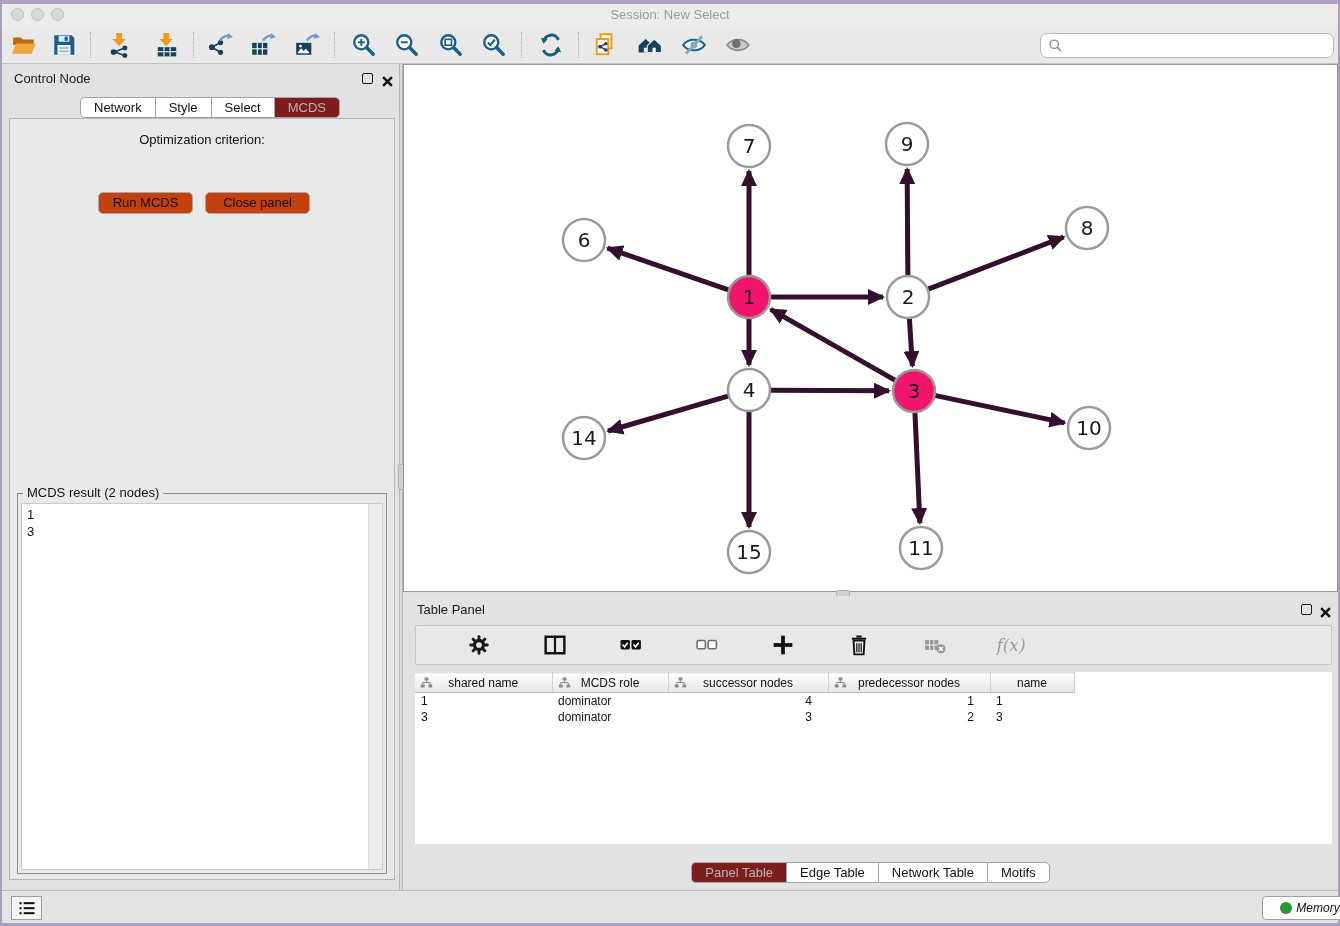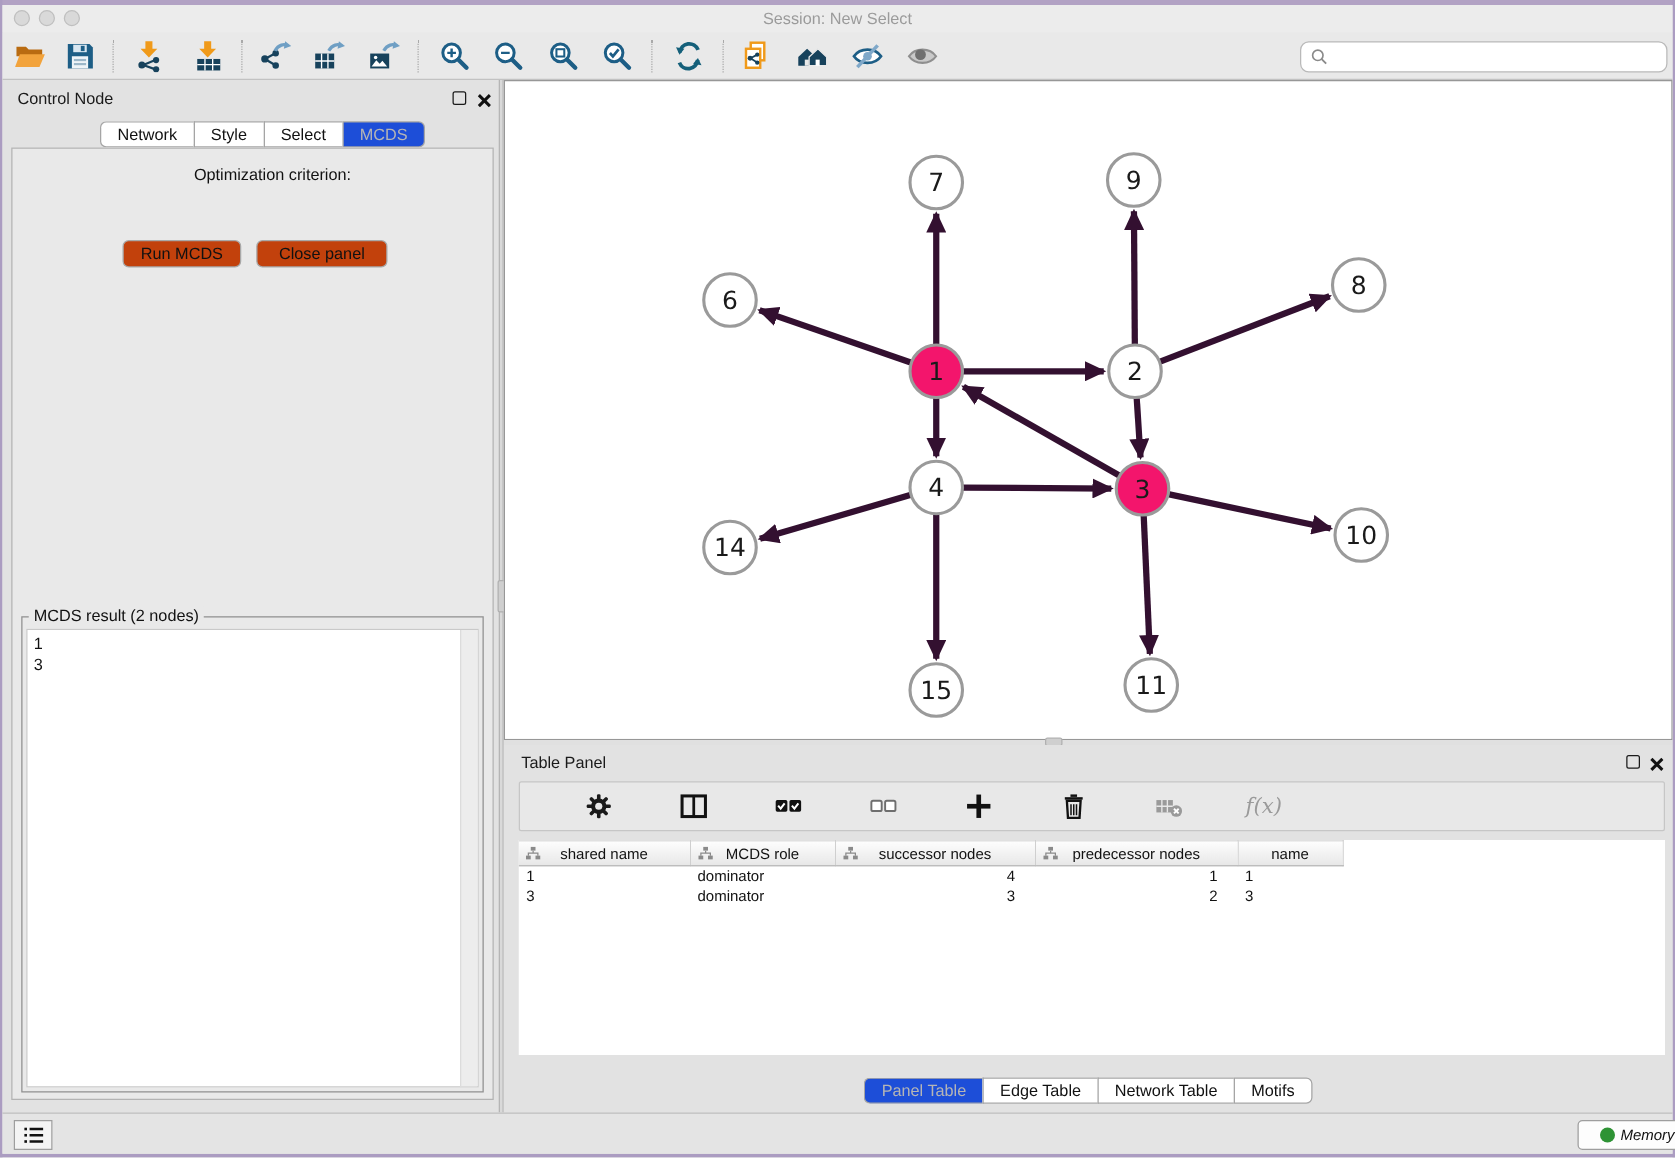--- a/index.html
+++ b/index.html
@@ -29,22 +29,22 @@
   
   .control-panel { left:2px; top:64px; width:400px; height:826px; background:#e2e2e2; }
   .cp-header { left:0; top:0; width:100%; height:28px; }
   .panel-title { font-size:13px; color:#1a1a1a; }
   .float-btn { width:11px; height:11px; border:1.6px solid #1a1a1a; border-radius:2px; }
   .close-btn svg { width:11px; height:11px; }
   .tabs-row { display:flex; }
   .tab { height:21px; line-height:19px; padding:0 13px; font-size:13px; background:#fff; border:1px solid #a5a5a5; border-right:none; color:#111; }
   .tab:first-child { border-top-left-radius:5px; border-bottom-left-radius:5px; }
   .tab:last-child { border-right:1px solid #a5a5a5; border-top-right-radius:5px; border-bottom-right-radius:5px; }
-  .tab.selected { background:#1d4ed8; color:#b5b5b5; }
-  .cp-content { left:7px; top:54px; width:386px; height:762px; background:#e9e9e9; border:1px solid #b3b3b3;padding-left:16px; }
+  .tab.selected { background:#7f1d1d; color:#b5b5b5; }
+  .cp-content { left:7px; top:54px; width:386px; height:762px; background:#e9e9e9; border:1px solid #b3b3b3; }
   .opt-label { top:13px; width:100%; text-align:center; font-size:13px; color:#111; }
   .dropdown { left:36px; top:40px; width:310px; height:22px; background:#fff; border:1px solid #a8a8a8; border-radius:4px; display:flex; align-items:center; padding:0 6px 0 10px; }
   .dropdown .dd-text { flex:1; font-size:13px; color:#111; }
   .btn { height:22px; background:#c2410c; border:1px solid #a8a8a8; border-radius:5px; font-size:13px; color:#111; text-align:center; line-height:20px; }
   .run-btn { left:88px; top:73px; width:95px; }
   .closep-btn { left:195px; top:73px; width:105px; }
   .fieldset { left:7px; top:374px; width:370px; height:381px; border:1px solid #8f8f8f; }
   .fieldset .legend { position:absolute; top:-9px; left:5px; background:#e9e9e9; padding:0 4px; font-size:13px; color:#111; }
   .result-area { position:absolute; left:3px; top:9px; right:3px; bottom:3px; background:#fff; border:1px solid #c9c9c9; font-size:13px; line-height:17px; padding:2px 0 0 5px; color:#111; }
   .result-scroll { position:absolute; right:0; top:0; bottom:0; width:14px; background:#ededed; border-left:1px solid #dcdcdc; }

